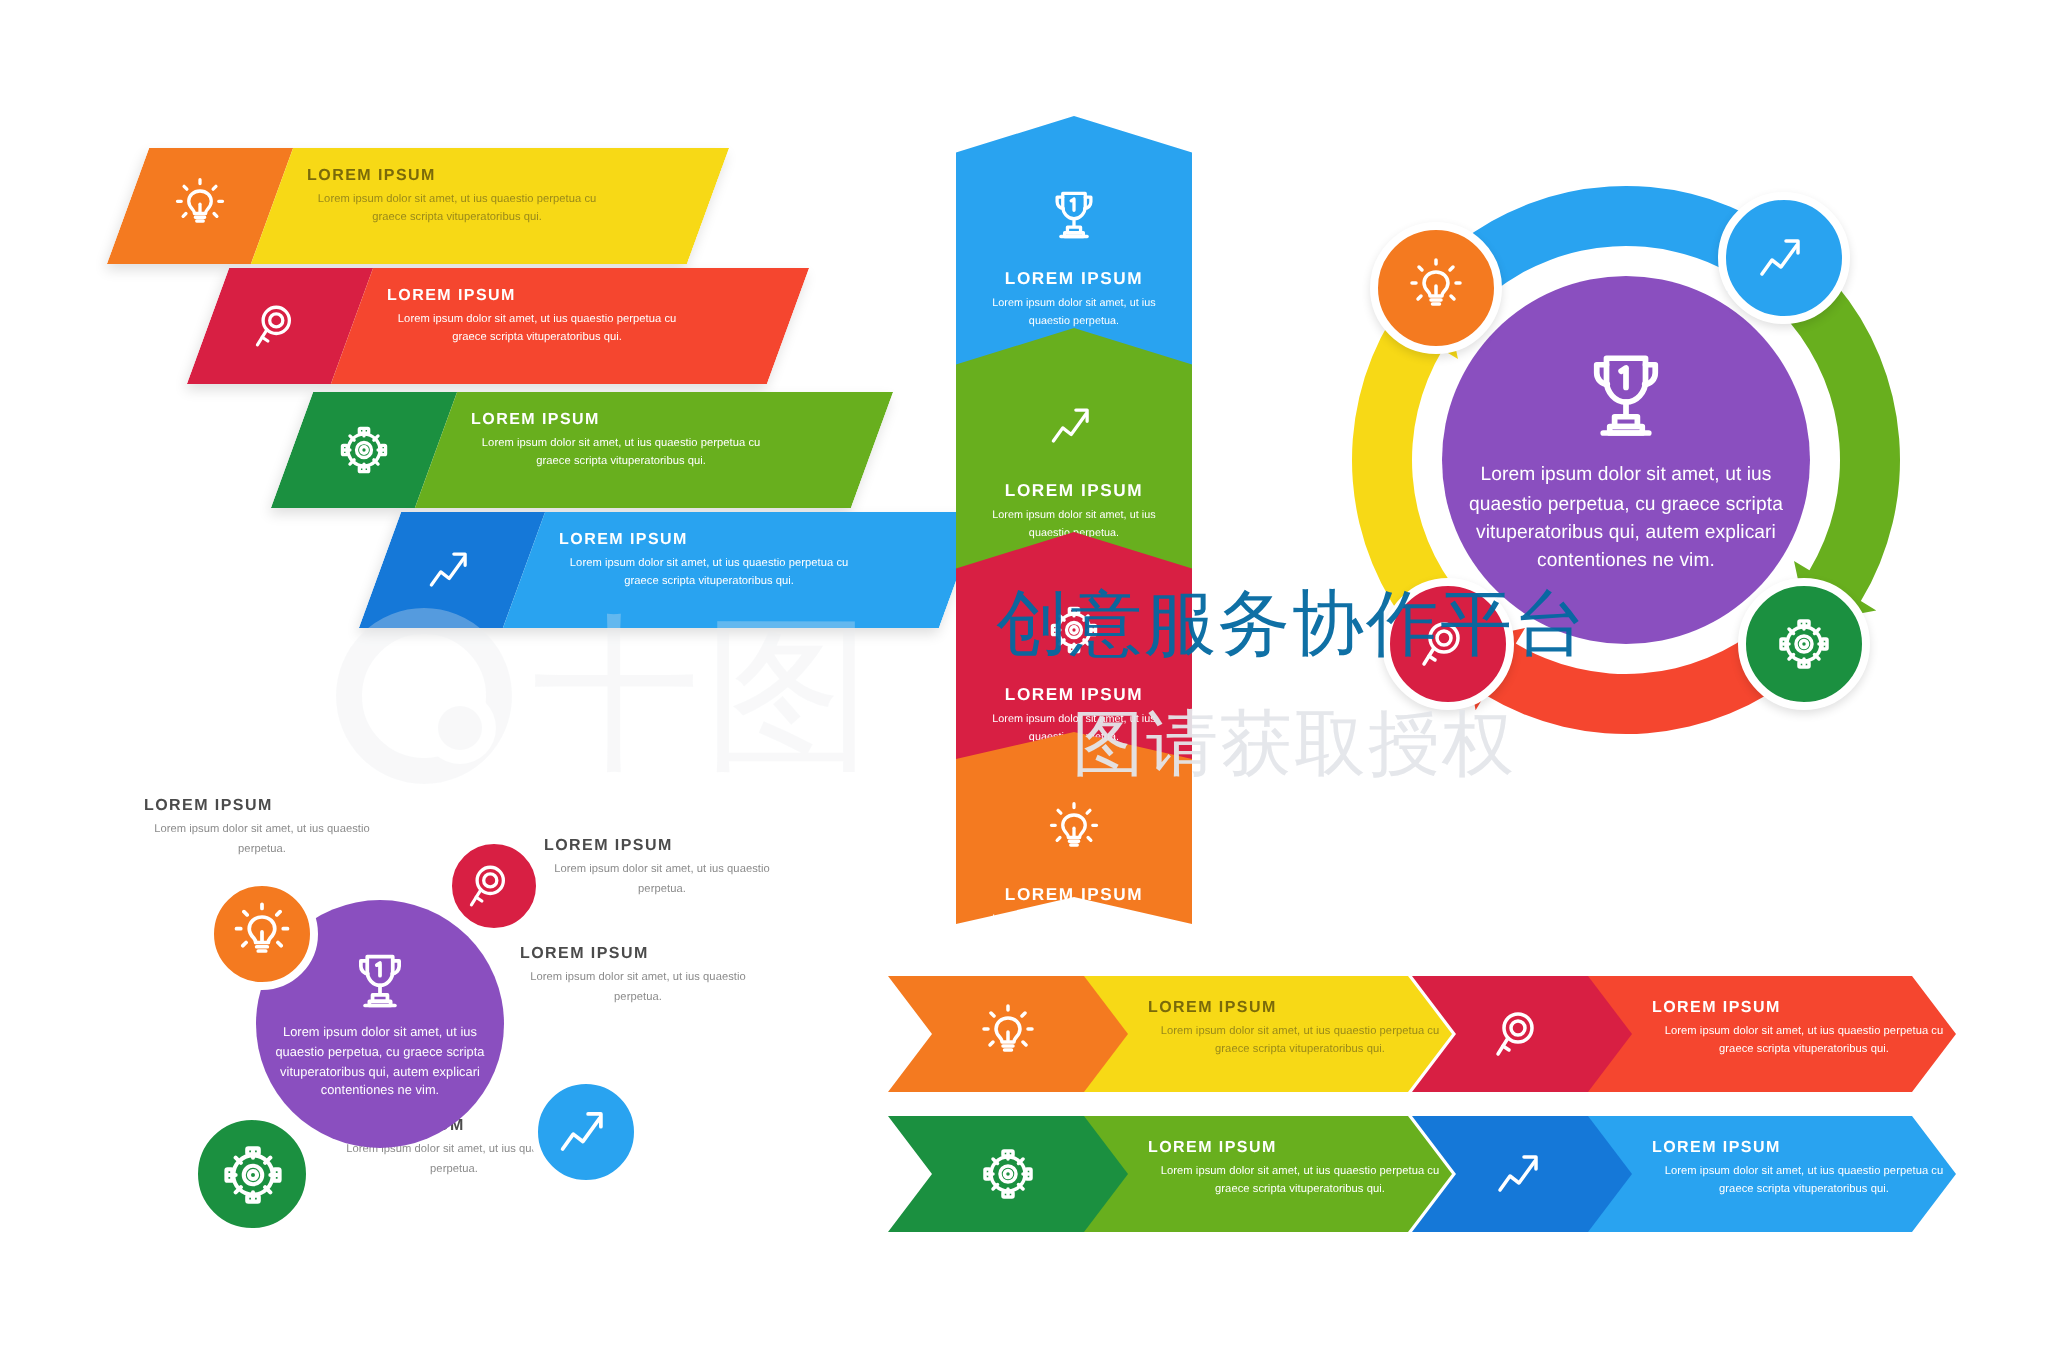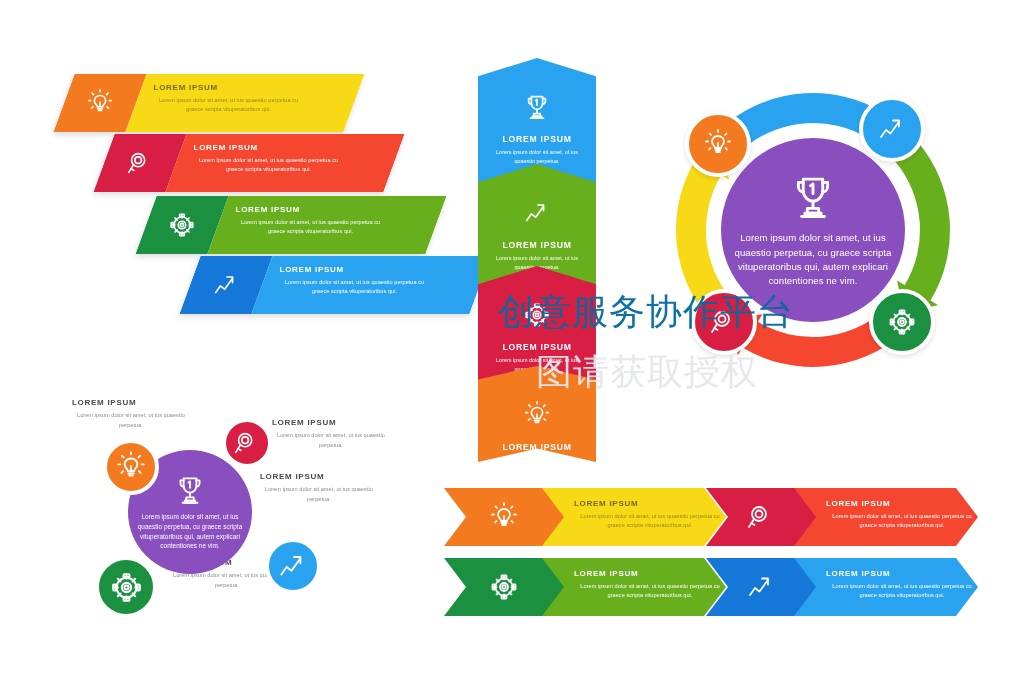--- a/index.html
+++ b/index.html
@@ -81,20 +81,24 @@
   .hb-t { font-size: 8px; }
   .hb-p { font-size: 5.6px; line-height: 1.68; margin-top: 4px; width: 152px; }
 
   svg { display: block; }
 </style>
 </head>
 <body>
 
 <div id="stage">
 
+  <div class="wm wm-logo">
+    <div class="wm-mark"></div>
+    <div class="wm-cn">十图</div>
+  </div>
   <div class="wm wm-txt1">创意服务协作平台</div>
   <div class="wm wm-txt2">图请获取授权</div>
 
   <div id="g1">
       <div class="skew-band" style="left: 64px; top: 74px; width: 290px;">
         <div class="skew-ico" style="background:#F47A20">
           <span class="skew-inner">
             <svg width="30" height="30" viewBox="0 0 64 64" fill="none" stroke="#fff" stroke-width="3.52" stroke-linecap="round" stroke-linejoin="round">
               <path d="M32 16c-7 0-12 5-12 11 0 4.5 2.6 7 4.4 9 1.2 1.3 1.6 2.4 1.6 4h12c0-1.6.4-2.7 1.6-4 1.8-2 4.4-4.5 4.4-9 0-6-5-11-12-11z"></path>
               <path d="M27 44h10M28.5 48h7"></path>

